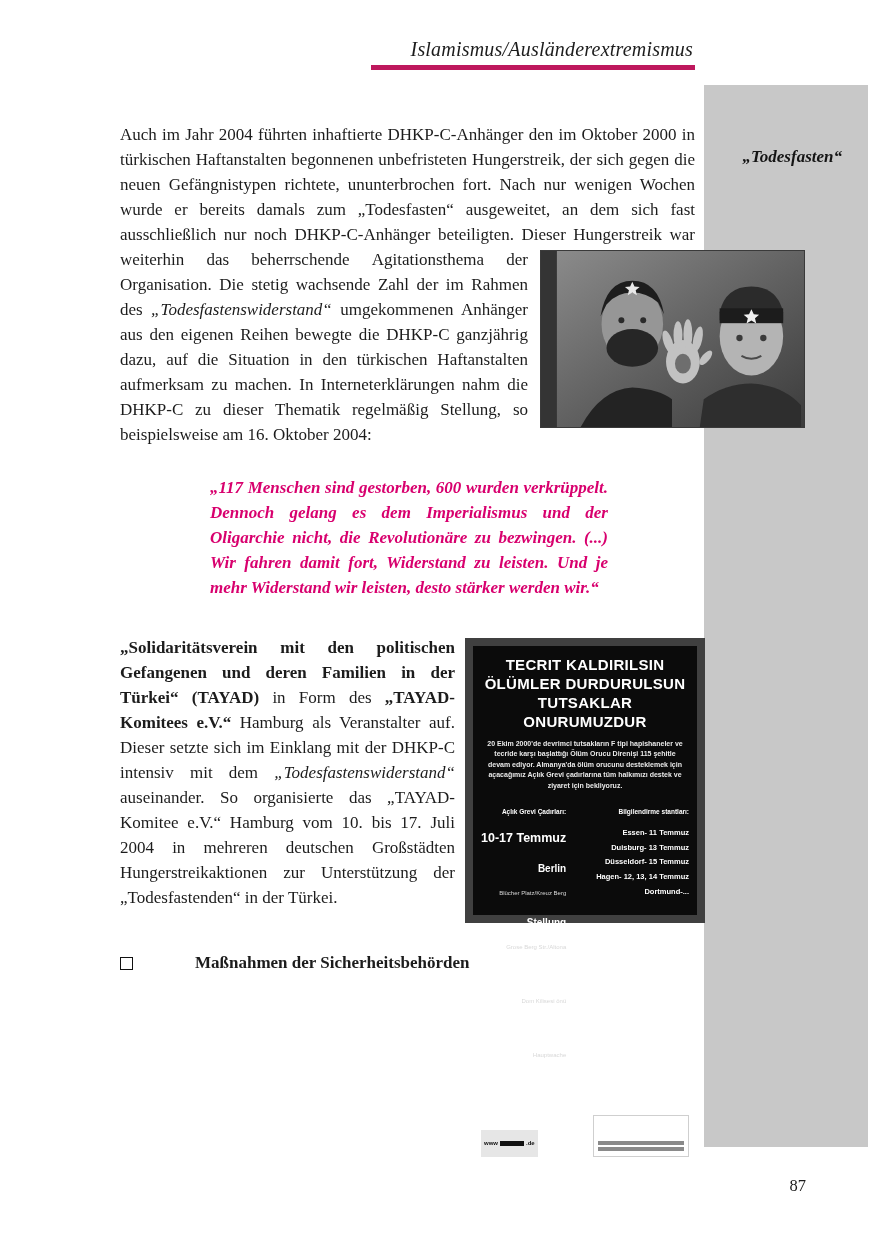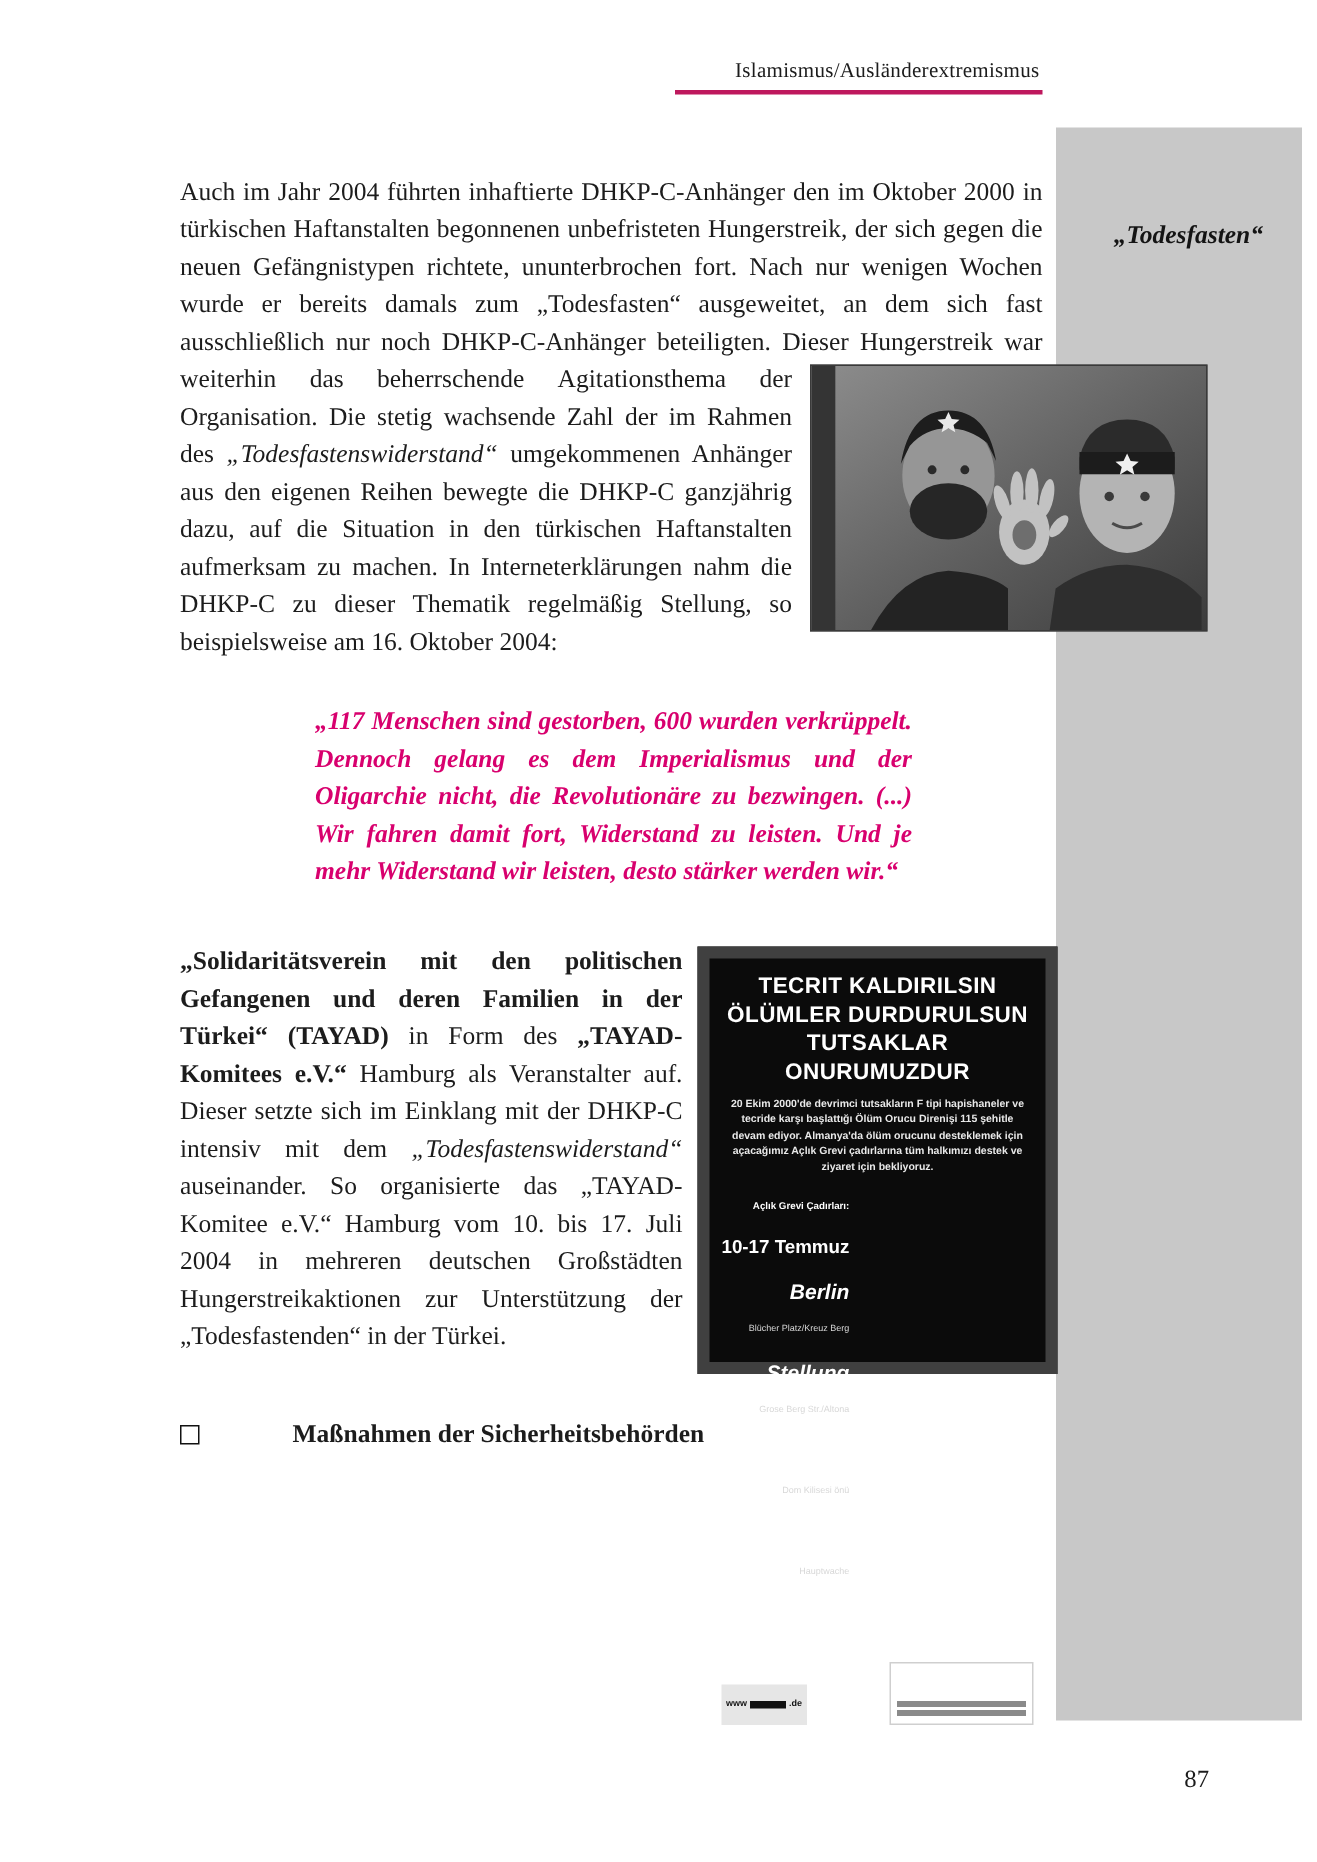--- a/index.html
+++ b/index.html
@@ -13,22 +13,22 @@
     background:var(--sidebar_gray,#c8c8c8);
   }
   .margin-note {
     margin-top:62px; text-align:right; padding-right:26px;
     font-weight:bold; font-style:italic; font-size:17px; color:#141414;
   }
   
   .content { position:absolute; left:120px; top:38px; width:575px; }
   .running-head-row { text-align:right; }
   .running-head {
-    display:inline-block; border-bottom:3px solid #be185d;
-    padding:0 2px 4px 40px; font-size:14px; letter-spacing:0.2px;
+    display:inline-block; border-bottom:5px solid #be185d;
+    padding:0 2px 4px 40px; font-size:20px; letter-spacing:0.2px;font-style:italic;
   }
   .para {
     font-size:17px; line-height:25px; text-align:justify; margin:0;
     hyphens:auto; -webkit-hyphens:auto;
   }
   .para1 { margin-top:52px; }
   .it { font-style:italic; }
   .bd { font-weight:bold; }
   
   .photo-float {
@@ -54,21 +54,21 @@
   }
   .flyer-float span { display:block; }
   .flyer-title { text-align:center; font-weight:bold; font-size:15px; line-height:1.26; letter-spacing:0.3px; }
   .flyer-body { font-size:7px; font-weight:bold; text-align:center; line-height:1.5; margin:7px 5px 8px; color:#e9e9e9; }
   .flyer-cols { display:flex !important; flex-direction:row; justify-content:space-between; flex:1; }
   .fc-left { text-align:right; }
   .fc-right { text-align:right; }
   .fc-head { font-size:6.5px; font-weight:bold; margin-bottom:2px; }
   .fc-dates { font-size:12.5px; font-weight:bold; margin:2px 0 5px; }
   .camp { margin-bottom:4px; }
-  .camp-city { font-size:14px; font-weight:bold;font-style:italic; }
+  .camp-city { font-size:10px; font-weight:bold; }
   .camp-place { font-size:6px; color:#d8d8d8; }
   .stand { font-size:7.5px; font-weight:bold; line-height:1.95; }
   .flyer-bottom { display:flex !important; flex-direction:row; justify-content:space-between; align-items:flex-end; margin-top:5px; }
   .logo-row { display:flex !important; flex-direction:row; align-items:center; gap:4px; }
   .tayad-logo-text { font-size:12px; font-weight:bold; font-style:italic; letter-spacing:0.6px; }
   .logo-circle {
     width:16px; height:16px; border:1.5px solid #fff; border-radius:50%;
     display:flex !important; align-items:center; justify-content:center;
   }
   .logo-circle::before { content:"★"; font-size:8px; color:#fff; }
@@ -165,20 +165,28 @@
             </span>
             <span class="camp">
               <span class="camp-city">Köln</span>
               <span class="camp-place">Dom Kilisesi önü</span>
             </span>
             <span class="camp">
               <span class="camp-city">Farnkfurt</span>
               <span class="camp-place">Hauptwache</span>
             </span>
           </span>
+          <span class="fc-right">
+            <span class="fc-head">Bilgilendirme stantları:</span>
+            <span class="stand">Essen- 11 Temmuz</span>
+            <span class="stand">Duisburg- 13 Temmuz</span>
+            <span class="stand">Düsseldorf- 15 Temmuz</span>
+            <span class="stand">Hagen- 12, 13, 14 Temmuz</span>
+            <span class="stand">Dortmund-...</span>
+          </span>
         </span>
         <span class="flyer-bottom">
           <span>
             <span class="logo-row">
               <span class="tayad-logo-text">TAYAD-Komitee</span>
               <span class="logo-circle"></span>
             </span>
             <span class="web-strip">
               <span>www</span>
               <span class="redact"></span>

